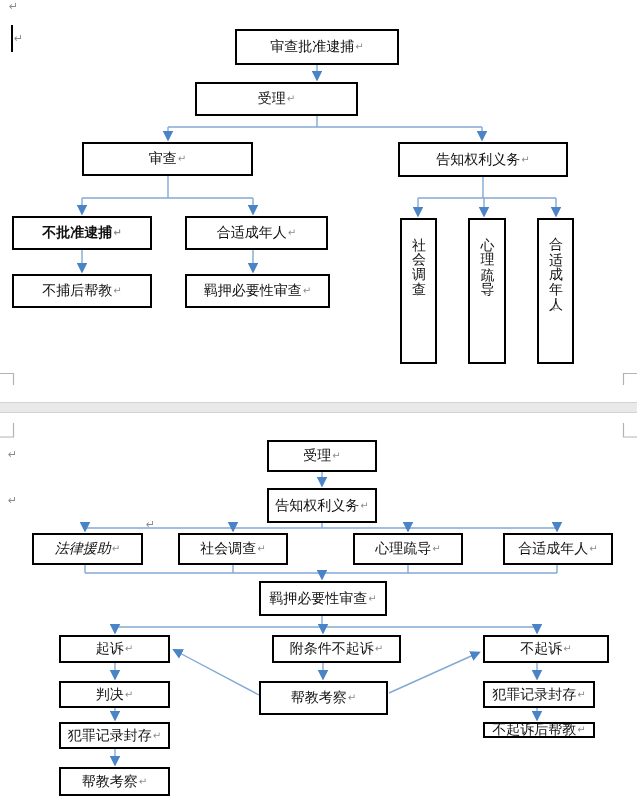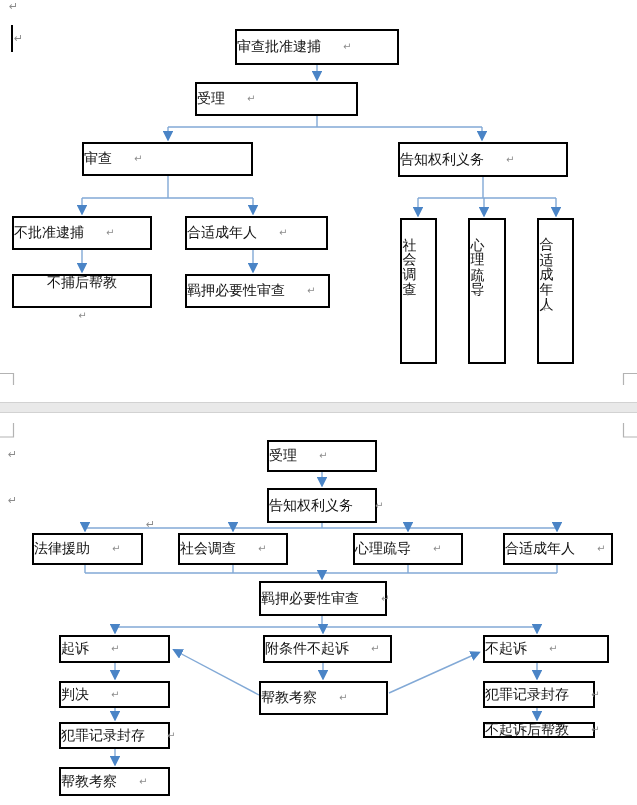--- a/index.html
+++ b/index.html
@@ -5,22 +5,22 @@
   html,body{margin:0;padding:0;background:#ffffff;}
   #doc{
     position:relative;width:637px;height:805px;background:#ffffff;
     font-family:"Liberation Serif","DejaVu Serif",serif;color:#111;
     overflow:hidden;
   }
   #wires{position:absolute;left:0;top:0;z-index:1;}
   .node{
     position:absolute;z-index:2;box-sizing:border-box;
     border:2px solid #000;background:#fff;
-    display:flex;align-items:center;justify-content:flex-start;
-    font-size:14px;line-height:1;white-space:nowrap;gap:21px;
+    display:flex;align-items:center;justify-content:center;
+    font-size:14px;line-height:1;white-space:nowrap;
   }
   .pc{
     font-family:"DejaVu Sans",sans-serif;font-size:10px;color:#8c8c8c;
     margin-left:1px;line-height:1;
   }
   .vnode{align-items:flex-start;padding-top:6px;}
   .vwrap{
     writing-mode:vertical-rl;text-orientation:upright;
     letter-spacing:15px;line-height:1;
   }
@@ -110,29 +110,29 @@
       <span class="pc">↵</span>
   </div>
   <div class="node" style="left:82px;top:142px;width:171px;height:34px;">
     <span>审查</span>
       <span class="pc">↵</span>
   </div>
   <div class="node" style="left:398px;top:142px;width:170px;height:35px;">
     <span>告知权利义务</span>
       <span class="pc">↵</span>
   </div>
-  <div class="node" style="left:12px;top:216px;width:140px;height:34px;">
+  <div class="node" style="left:12px;top:216px;width:140px;height:34px;font-weight:bold;">
     <span>不批准逮捕</span>
       <span class="pc">↵</span>
   </div>
   <div class="node" style="left:185px;top:216px;width:143px;height:34px;">
     <span>合适成年人</span>
       <span class="pc">↵</span>
   </div>
-  <div class="node" style="left:12px;top:274px;width:140px;height:34px;flex-direction:column;">
+  <div class="node" style="left:12px;top:274px;width:140px;height:34px;">
     <span>不捕后帮教</span>
       <span class="pc">↵</span>
   </div>
   <div class="node" style="left:185px;top:274px;width:145px;height:34px;">
     <span>羁押必要性审查</span>
       <span class="pc">↵</span>
   </div>
   <div class="node vnode" style="left:400px;top:218px;width:37px;height:146px;">
     <span class="vwrap"><span>社会调查</span><span class="pc">↵</span></span>
   </div>
@@ -144,21 +144,21 @@
   </div>
 
   <div class="node" style="left:267px;top:440px;width:110px;height:32px;">
     <span>受理</span>
       <span class="pc">↵</span>
   </div>
   <div class="node" style="left:267px;top:488px;width:110px;height:35px;">
     <span>告知权利义务</span>
       <span class="pc">↵</span>
   </div>
-  <div class="node" style="left:32px;top:533px;width:111px;height:32px;">
+  <div class="node" style="left:32px;top:533px;width:111px;height:32px;font-style:italic;">
     <span>法律援助</span>
       <span class="pc">↵</span>
   </div>
   <div class="node" style="left:178px;top:533px;width:110px;height:32px;">
     <span>社会调查</span>
       <span class="pc">↵</span>
   </div>
   <div class="node" style="left:353px;top:533px;width:110px;height:32px;">
     <span>心理疏导</span>
       <span class="pc">↵</span>
@@ -168,21 +168,21 @@
       <span class="pc">↵</span>
   </div>
   <div class="node" style="left:259px;top:581px;width:128px;height:35px;">
     <span>羁押必要性审查</span>
       <span class="pc">↵</span>
   </div>
   <div class="node" style="left:59px;top:635px;width:111px;height:28px;">
     <span>起诉</span>
       <span class="pc">↵</span>
   </div>
-  <div class="node" style="left:263px;top:635px;width:129px;height:28px;">
+  <div class="node" style="left:272px;top:635px;width:129px;height:28px;">
     <span>附条件不起诉</span>
       <span class="pc">↵</span>
   </div>
   <div class="node" style="left:483px;top:635px;width:126px;height:28px;">
     <span>不起诉</span>
       <span class="pc">↵</span>
   </div>
   <div class="node" style="left:59px;top:681px;width:111px;height:27px;">
     <span>判决</span>
       <span class="pc">↵</span>

